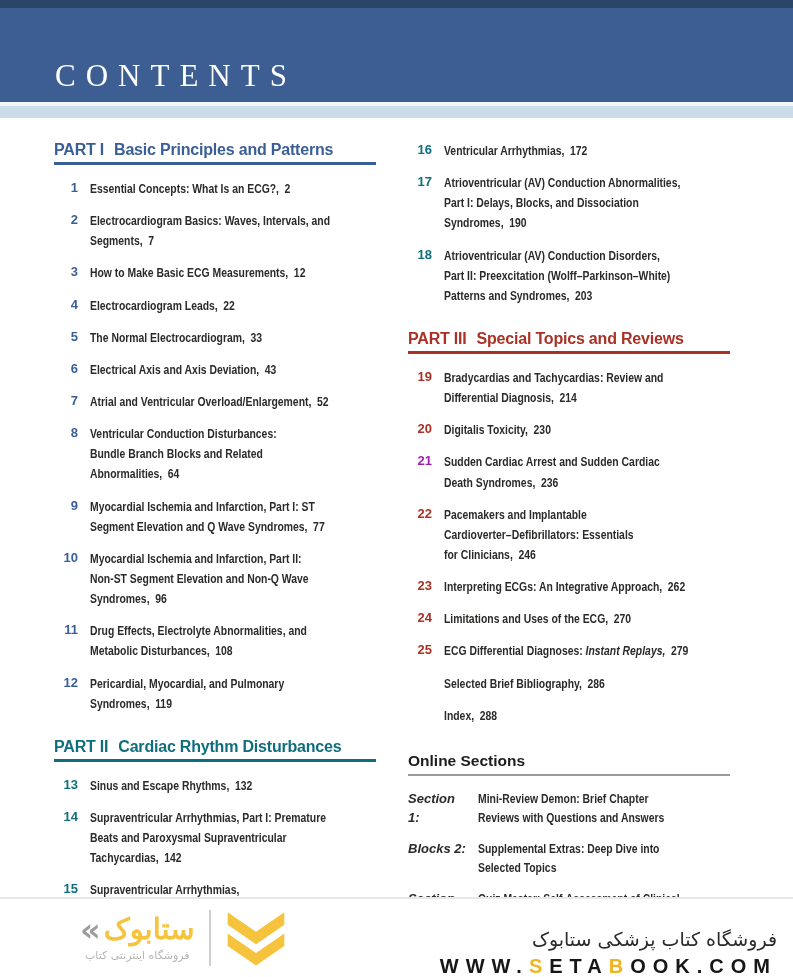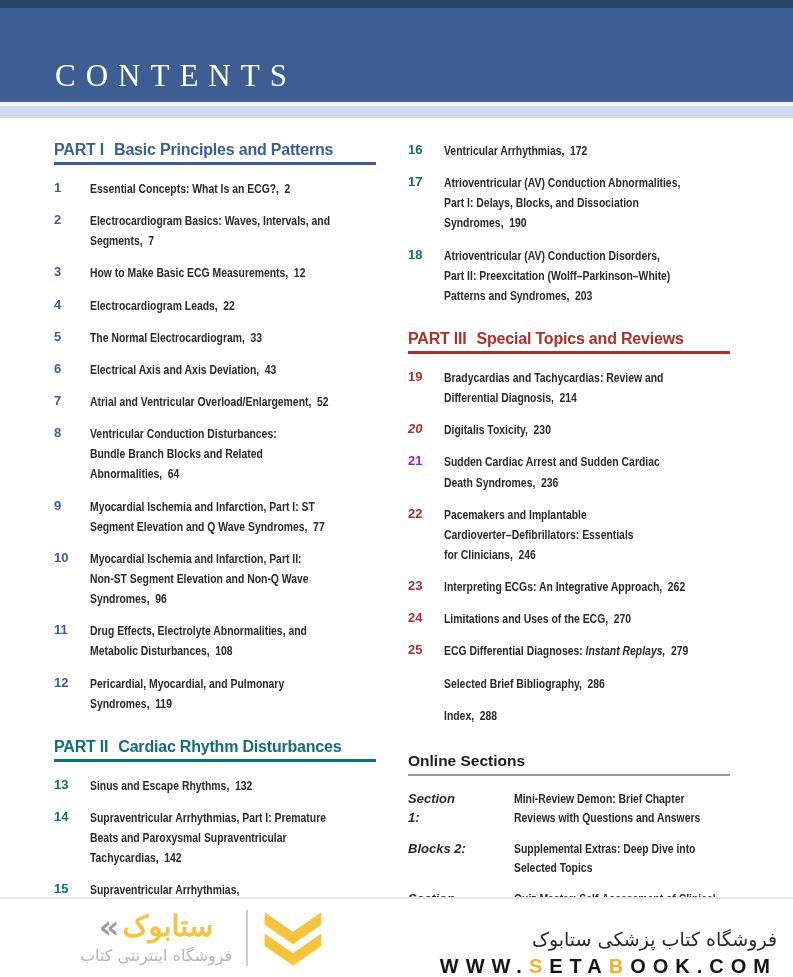--- a/index.html
+++ b/index.html
@@ -23,40 +23,40 @@
   .content { position:absolute; top:141px; left:54px; display:flex; gap:32px; }
   .col { width:322px; flex:none; }
   .toc-section + .toc-section { margin-top:24px; }
   .part-heading {
     font-size:16px; font-weight:bold; letter-spacing:-0.2px;
     border-bottom:3px solid; padding-bottom:3px; margin:0 0 14px 0;
   }
   .part-label { margin-right:10px; }
   .chap-row { display:flex; margin-bottom:12px; }
   .chap-num {
-    flex:none; width:24px; margin-right:12px; 
+    flex:none; width:24px; margin-right:12px; text-align:right;
     font-weight:bold; font-size:13px; padding-top:1px;
   }
   .cond { transform:scaleX(0.8); transform-origin:0 0; }
   .chap-body {
     flex:none; width:calc(125% - 45px);
     font-weight:bold; font-size:13px; line-height:1.55; color:var(--text-dark,#2b2a29);
   }
   .chap-title { white-space:pre-line; }
   .italic { font-style:italic; }
   .chap-page { margin-left:7px; }
 
   
   .online-block { margin-top:26px; }
   .online-heading {
     font-size:15.5px; font-weight:bold; color:#1d1d1d;
     border-bottom:2.5px solid var(--rule-gray,#9a9a9a);
     padding-bottom:4px; margin:0 0 13px 0;
   }
-  .online-row { display:flex; margin-bottom:11px;gap:36px; }
+  .online-row { display:flex; margin-bottom:11px; }
   .online-label { flex:none; width:62px; font-style:italic; font-weight:bold; font-size:13px; line-height:1.5; }
   .online-text {
     flex:none; width:calc(125% - 88px); margin-left:8px;
     font-weight:bold; font-size:13px; line-height:1.5; white-space:pre-line;
   }
 
   
   .footer { position:absolute; left:0; right:0; top:897px; height:80px; background:#ffffff; }
   .footer-rule { position:absolute; top:0; left:0; width:100%; height:2px; background:#e8e8e8; }
   .logo-group { position:absolute; left:80px; top:13px; display:flex; align-items:center; }
@@ -64,21 +64,21 @@
   .wordmark-row { display:flex; align-items:center; }
   .guillemet {
     color:var(--gray-mark,#9c9c9c); font-size:32px; font-weight:bold; line-height:1;
     margin-right:3px; font-family:"DejaVu Sans", sans-serif;
   }
   .wordmark {
     color:var(--logo-yellow,#f6c33c); font-size:29px; font-weight:bold; line-height:1.1;
     font-family:Liberation Serif, serif;
   }
   .tagline {
-    color:#b5b5b5; font-size:16px; margin-top:3px; text-align:center;
+    color:#b5b5b5; font-size:11px; margin-top:3px; text-align:center;
     font-family:"DejaVu Sans", sans-serif;
   }
   .vbar { width:2px; height:56px; background:#cfcfcf; margin:0 14px; flex:none; }
   .emblem { width:62px; height:56px; fill:var(--logo-yellow,#f6c33c); }
   .site-group { position:absolute; right:16px; top:8px; text-align:right;margin-top:23px; }
   .persian-line { font-family:"DejaVu Sans", sans-serif; font-size:19px; color:#2a2a2a; }
   .site-url {
     margin-top:5px; font-size:20px; font-weight:bold; letter-spacing:7px;
     color:#161616; font-family:"Liberation Sans", sans-serif; white-space:nowrap;
   }
@@ -195,21 +195,21 @@
           </div>
         </section>
         <section class="toc-section">
           <h2 class="part-heading" style="color: rgb(169, 49, 37); border-bottom-color: rgb(169, 49, 37);"><span class="part-label">PART III</span><span class="part-title">Special Topics and Reviews</span></h2>
           <div class="chap-row">
             <span class="chap-num" style="color: rgb(169, 49, 37);">19</span>
             <div class="chap-body cond"><span class="chap-title">Bradycardias and Tachycardias: Review and
 Differential Diagnosis,</span><span class="chap-page">214</span></div>
           </div>
           <div class="chap-row">
-            <span class="chap-num" style="color: rgb(169, 49, 37); font-style: italic;">20</span>
+            <span class="chap-num" style="color: rgb(169, 49, 37);">20</span>
             <div class="chap-body cond"><span class="chap-title">Digitalis Toxicity,</span><span class="chap-page">230</span></div>
           </div>
           <div class="chap-row">
             <span class="chap-num" style="color: #a21caf;">21</span>
             <div class="chap-body cond"><span class="chap-title">Sudden Cardiac Arrest and Sudden Cardiac
 Death Syndromes,</span><span class="chap-page">236</span></div>
           </div>
           <div class="chap-row">
             <span class="chap-num" style="color: rgb(169, 49, 37);">22</span>
             <div class="chap-body cond"><span class="chap-title">Pacemakers and Implantable

